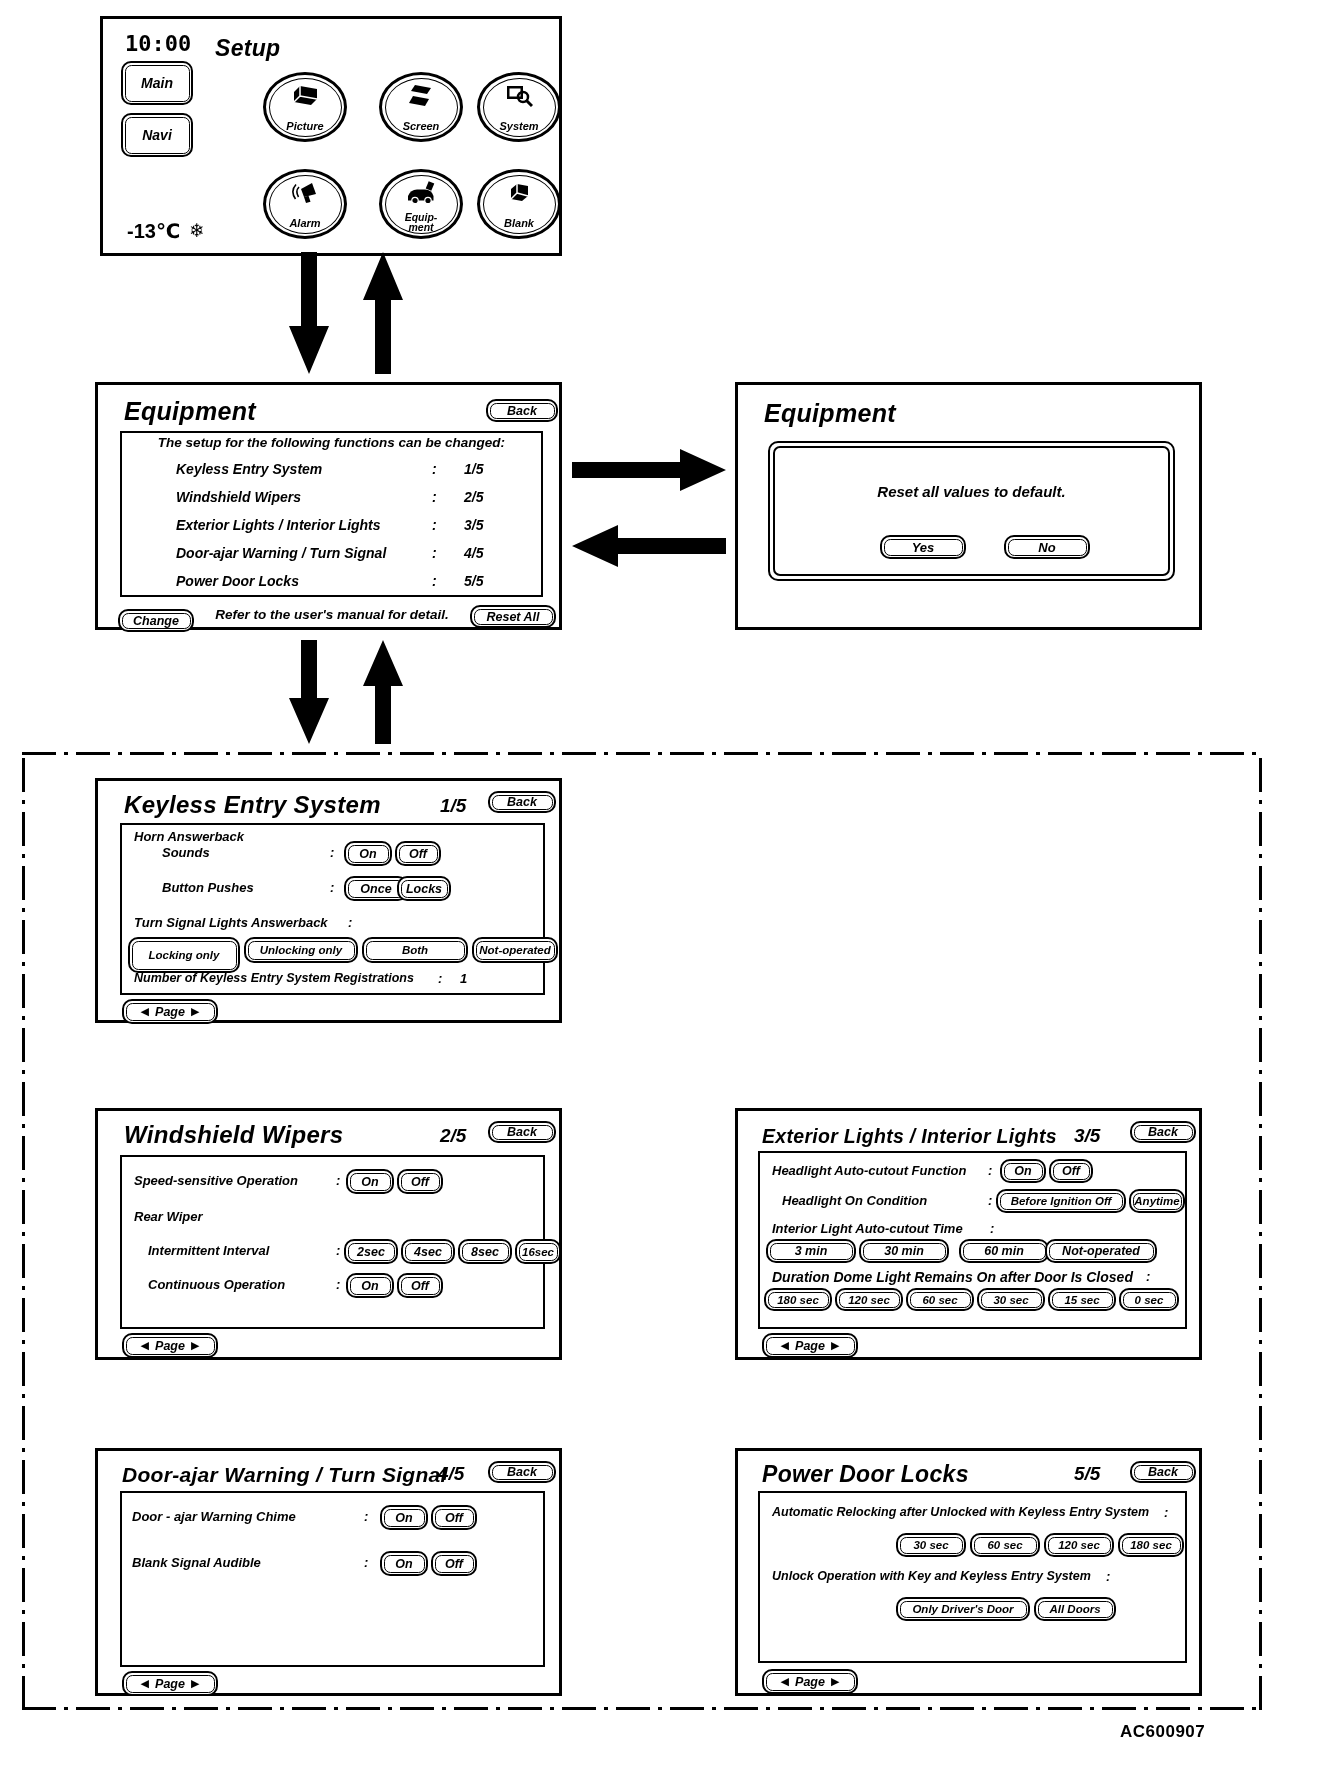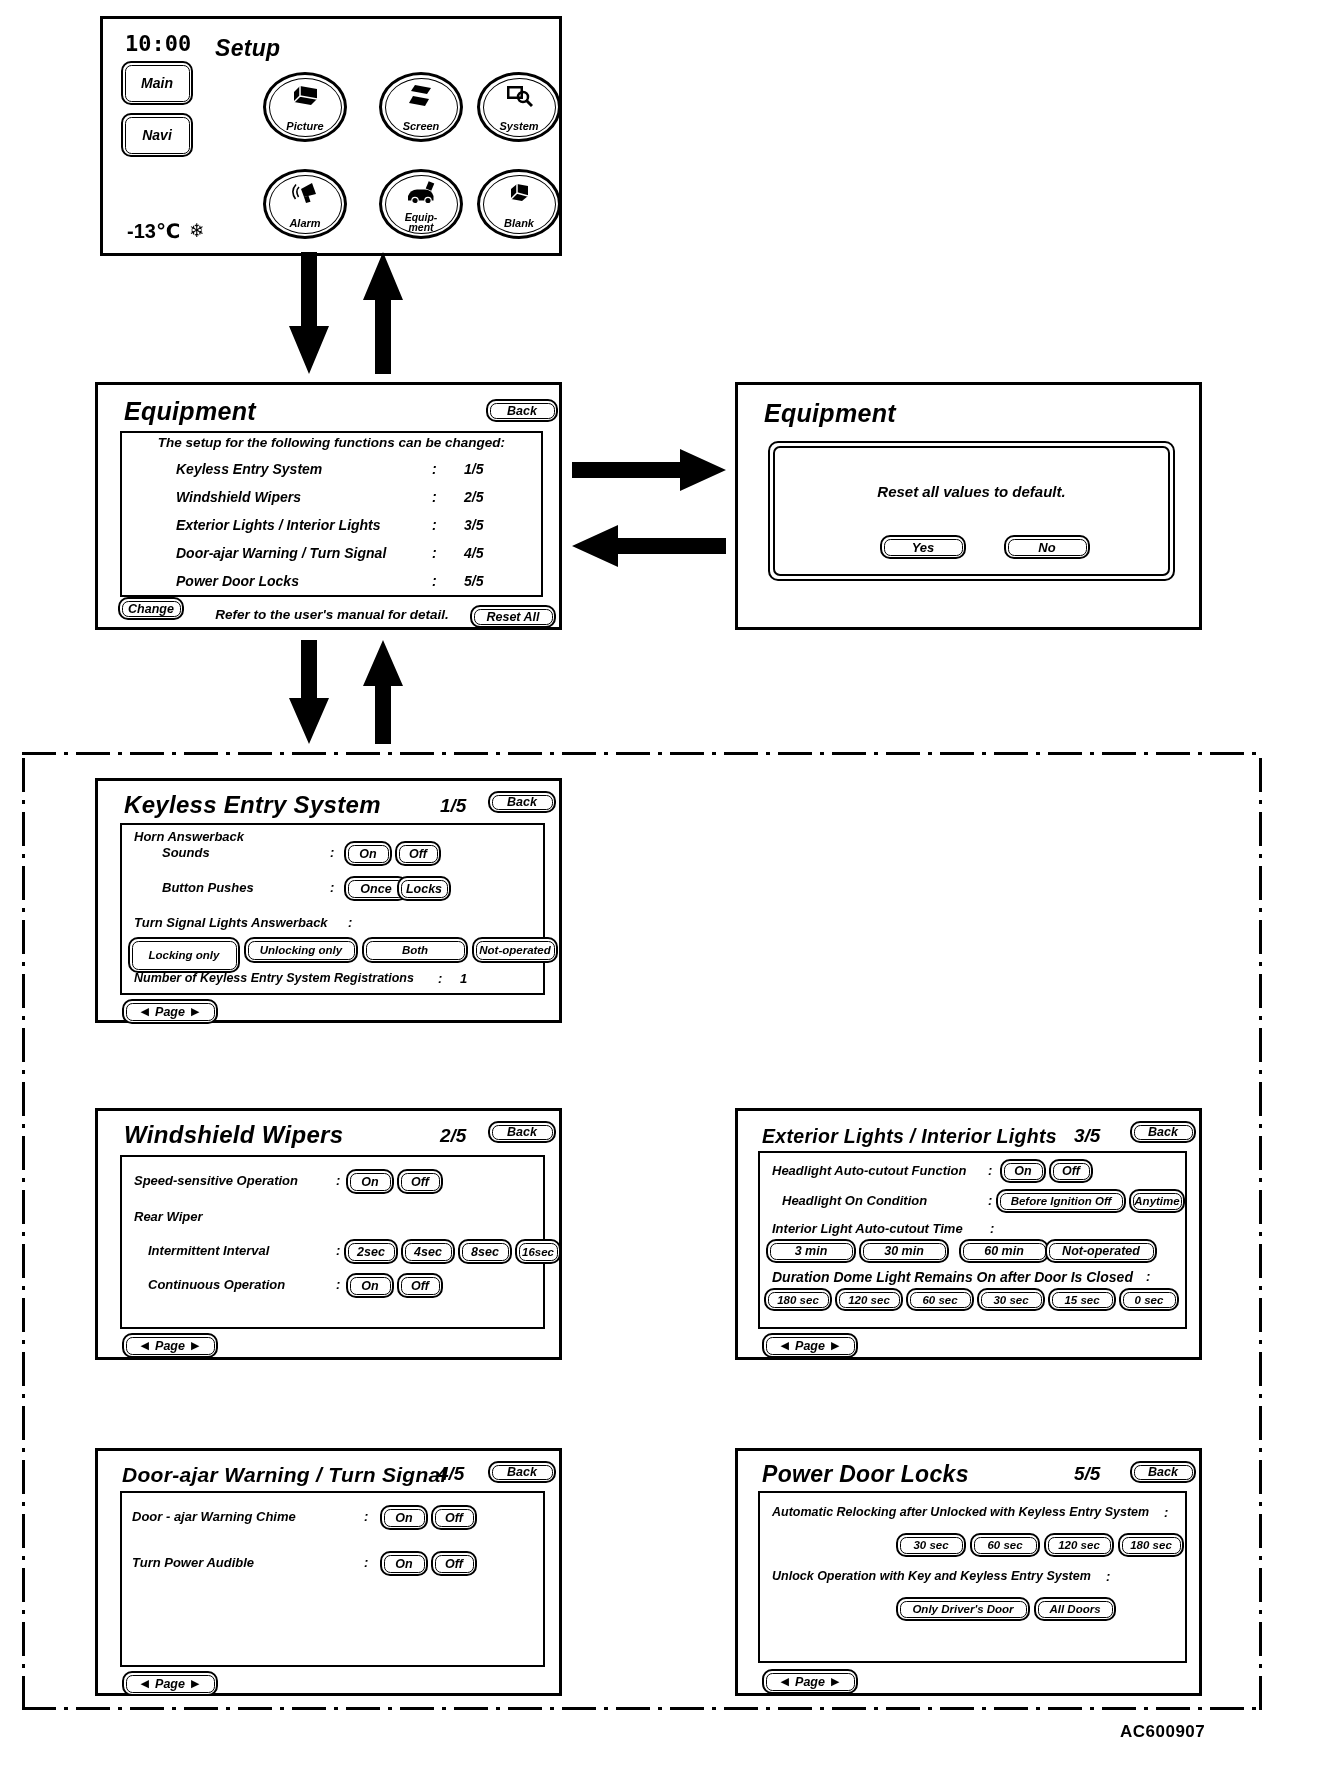--- a/index.html
+++ b/index.html
@@ -160,21 +160,21 @@
     <div class="lbl" style="left:366px;top:132px;font-size:14px">3/5</div>
 
     <div class="lbl" style="left:78px;top:160px;font-size:14px">Door-ajar Warning / Turn Signal</div>
     <div class="lbl" style="left:334px;top:160px;font-size:14px">:</div>
     <div class="lbl" style="left:366px;top:160px;font-size:14px">4/5</div>
 
     <div class="lbl" style="left:78px;top:188px;font-size:14px">Power Door Locks</div>
     <div class="lbl" style="left:334px;top:188px;font-size:14px">:</div>
     <div class="lbl" style="left:366px;top:188px;font-size:14px">5/5</div>
 
-    <div class="btn" style="left:20px;top:212px;width:66px;height:23px">
+    <div class="btn" style="left:20px;top:224px;width:76px;height:23px">
       <span>Change</span>
     </div>
     <div class="lbl center-text" style="left:100px;top:222px;width:268px;font-size:13.5px">Refer to the user's manual for detail.</div>
     <div class="btn" style="left:372px;top:220px;width:86px;height:23px">
       <span>Reset All</span>
     </div>
   </div>
 
   <div class="arrow" style="left:572px;top:448px">
     <svg width="155" height="44">
@@ -395,21 +395,21 @@
 
     <div class="lbl" style="left:34px;top:58px">Door - ajar Warning Chime</div>
     <div class="lbl" style="left:266px;top:58px">:</div>
     <div class="btn" style="left:282px;top:54px;width:48px;height:25px">
       <span>On</span>
     </div>
     <div class="btn" style="left:333px;top:54px;width:46px;height:25px">
       <span>Off</span>
     </div>
 
-    <div class="lbl" style="left:34px;top:104px">Turn Power Audible</div>
+    <div class="lbl" style="left:34px;top:104px">Blank Signal Audible</div>
     <div class="lbl" style="left:266px;top:104px">:</div>
     <div class="btn" style="left:282px;top:100px;width:48px;height:25px">
       <span>On</span>
     </div>
     <div class="btn" style="left:333px;top:100px;width:46px;height:25px">
       <span>Off</span>
     </div>
 
     <div class="btn" style="left:24px;top:220px;width:96px;height:25px">
       <span class="tri">◀</span>

